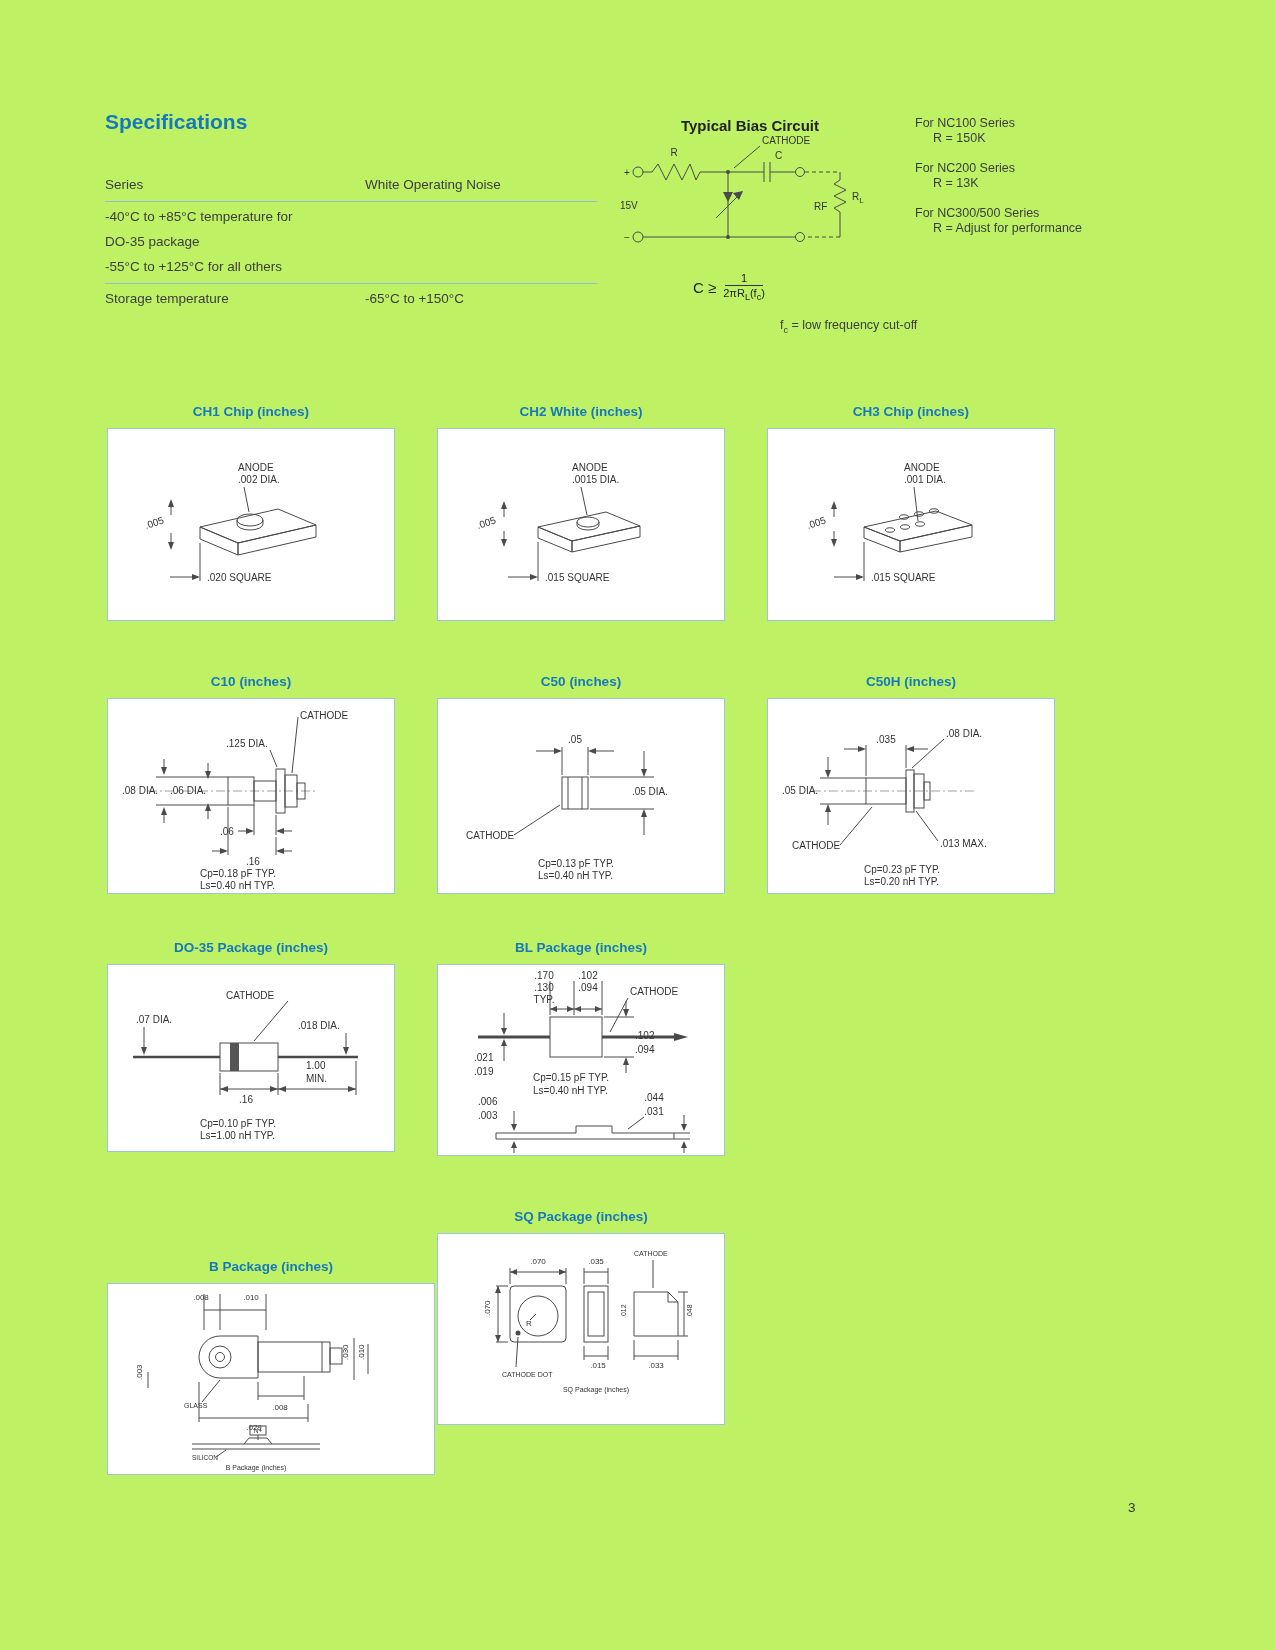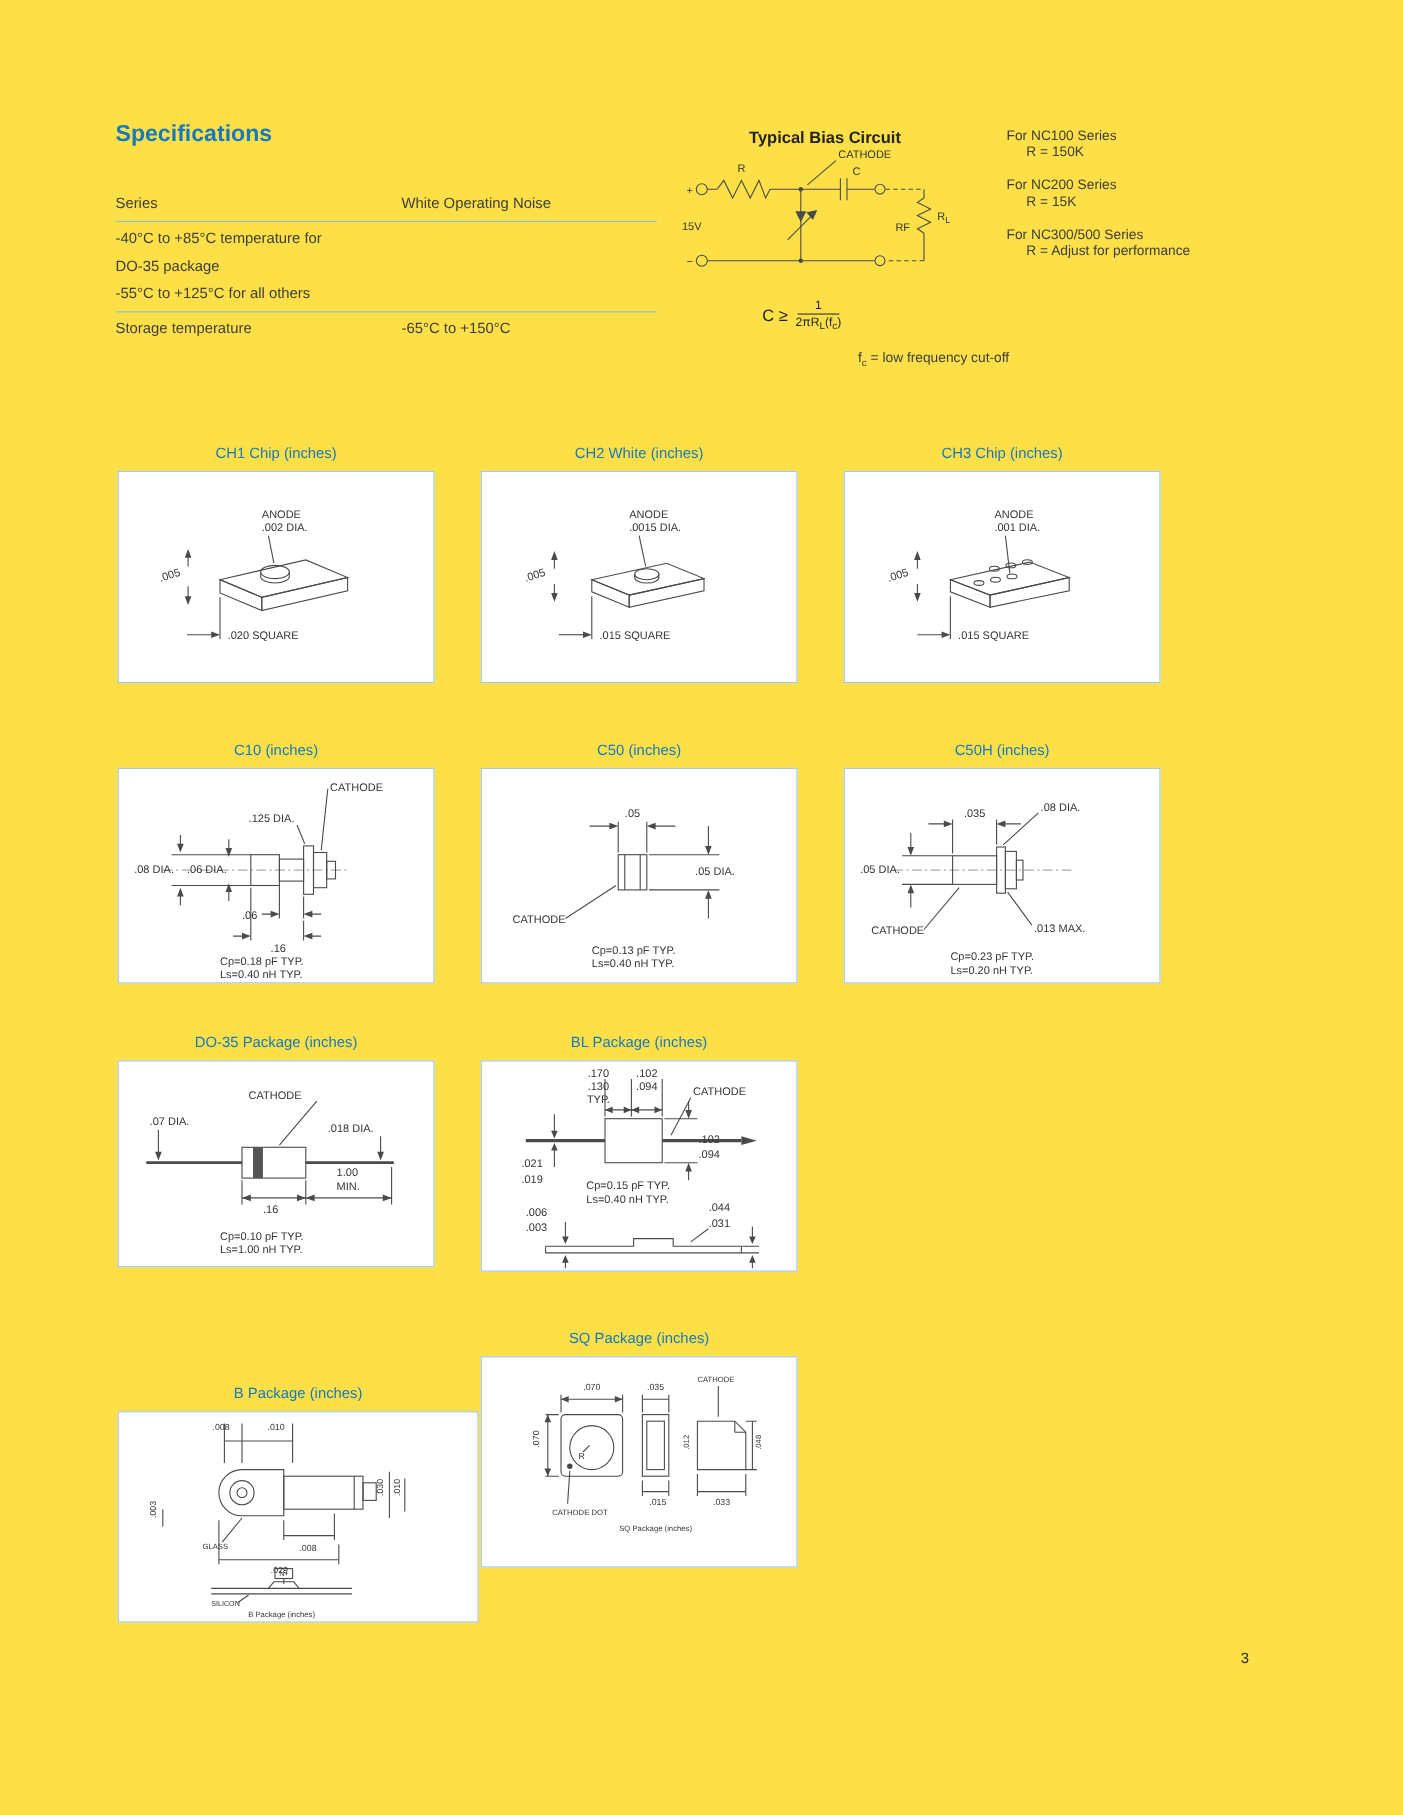--- a/index.html
+++ b/index.html
@@ -1,38 +1,38 @@
 <!DOCTYPE html>
 <html><head>
 <meta charset="utf-8">
 <style>
   html,body{margin:0;padding:0}
   body{font-family:"Liberation Sans",sans-serif;background:#ffffff;color:#333}
-  .page{position:relative;width:1275px;height:1650px;background:#fde047;overflow:hidden}
+  .page{position:relative;width:1275px;height:1650px;background:#bef264;overflow:hidden}
   .abs{position:absolute}
   .head-title{left:105px;top:110px;font-size:21px;font-weight:700;color:#1878be}
   .spec-table{left:105px;top:170px;width:492px;font-size:13.5px;color:#3d3d3d}
   .spec-row{display:flex;border-bottom:1px solid #8fbdda;padding:7px 0 9px}
   .spec-row:last-child{border-bottom:none}
   .spec-label{width:260px;flex:none}
   .spec-lines div{margin:0 0 10px}
   .spec-lines div:last-child{margin-bottom:0}
   .circ-title{left:640px;top:117px;width:220px;text-align:center;font-size:15px;font-weight:700;color:#222}
   .circ-svg{left:612px;top:132px}
   .formula{left:693px;top:272px;font-size:14px;color:#222;display:flex;align-items:center;gap:7px}
   .formula .fc{font-size:15px}
   .frac{display:inline-flex;flex-direction:column;align-items:center;font-size:11px;line-height:12px}
   .frac .num{border-bottom:1px solid #333;padding:0 16px 1px;margin-bottom:1px}
   sub{font-size:9px}
   .notes{left:915px;top:116px;font-size:12.5px;color:#3d3d3d;line-height:15px}
   .note{margin-bottom:15px}
   .note-value{padding-left:18px}
   .footnote{left:780px;top:318px;font-size:12.5px;color:#3d3d3d}
   .panel{text-align:center}
-  .panel-title{font-size:13.5px;font-weight:400;color:#1878be;margin-bottom:9px}
+  .panel-title{font-size:13.5px;font-weight:700;color:#1878be;margin-bottom:9px}
   .panel-box{border:1px solid #9cc6df;background:#fff}
   .panel-box svg{display:block}
   .page-num{left:1128px;top:1500px;font-size:13.5px;color:#333}
   svg .d{stroke:#4a4a4a;fill:none;stroke-width:1}
   svg .d2{stroke:#4a4a4a;fill:none;stroke-width:2.5}
   svg .d3{stroke:#4a4a4a;fill:none;stroke-width:3}
   svg .df{fill:#4a4a4a;stroke:none}
   svg .wf{fill:#fff;stroke:#4a4a4a;stroke-width:1}
   svg .bandf{fill:#555;stroke:none}
   svg .cl{stroke:#888;fill:none;stroke-width:0.8;stroke-dasharray:9 3 2 3}
@@ -120,21 +120,21 @@
     </span>
   </div>
 
   <div class="abs notes">
     <div class="note">
       <div class="note-series">For NC100 Series</div>
       <div class="note-value">R = 150K</div>
     </div>
     <div class="note">
       <div class="note-series">For NC200 Series</div>
-      <div class="note-value">R = 15K</div>
+      <div class="note-value">R = 13K</div>
     </div>
     <div class="note">
       <div class="note-series">For NC300/500 Series</div>
       <div class="note-value">R = Adjust for performance</div>
     </div>
   </div>
 
   <div class="abs footnote"><span>f</span><sub>c</sub> <span>= low frequency cut-off</span></div>
 
   <div class="abs panel" style="left:107px;top:404px;width:288px">

